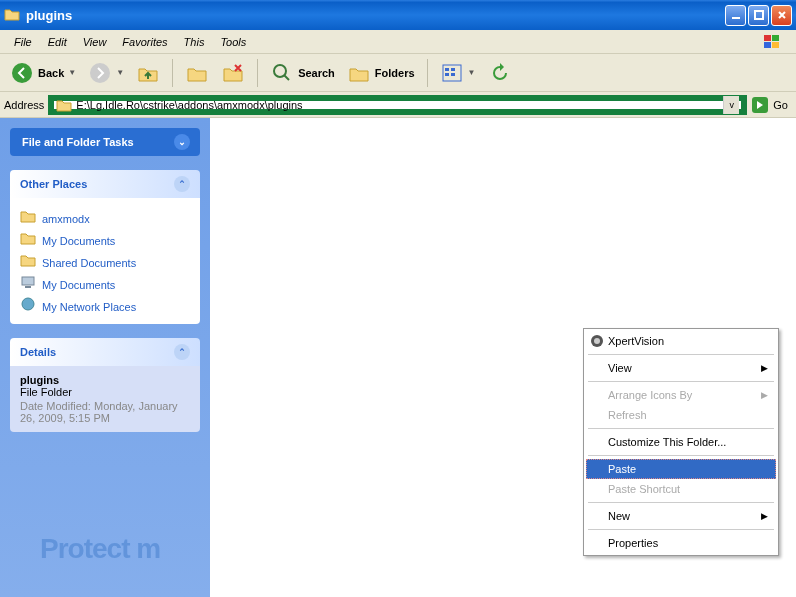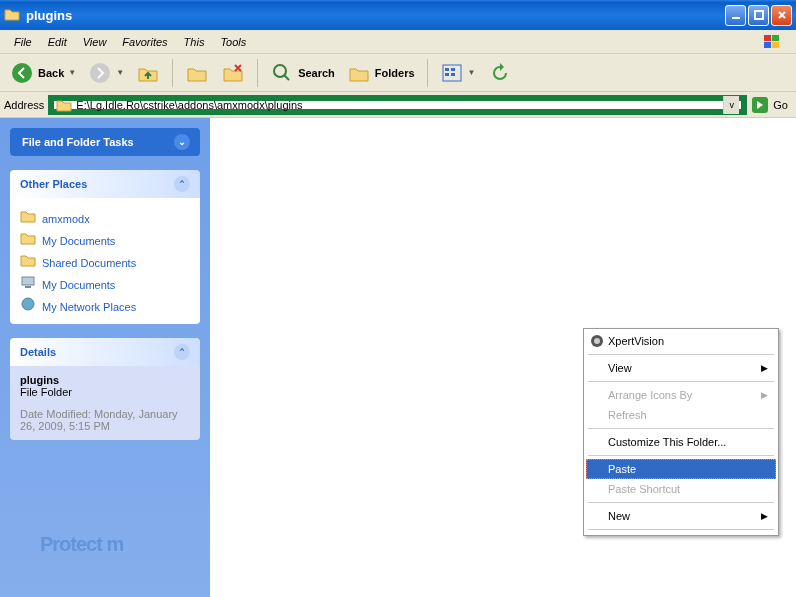--- a/index.html
+++ b/index.html
@@ -36,23 +36,23 @@
 .panel-head.dark { background: linear-gradient(to right, #2a6ed2, #2a6ed2); color: #fff; font-weight:bold;padding-left:12px; }
 .panel-head .chev { margin-left: auto; width:16px; height:16px; border-radius:50%; background:#bdd4f7; display:flex; align-items:center; justify-content:center; font-size:9px; color:#3a6fd0;}
 .panel-head.dark .chev { background:#4a8ae8; color:#fff;}
 .panel-body { background: #d6dff7; padding: 8px 10px; }
 .panel-body.white { background: #fff; }
 .oplink { display: flex; align-items: flex-end; gap: 6px; padding: 3px 0; color: #215dc6; cursor: default; }
 .oplink .icon { width: 16px; height: 16px; }
 .details-body { background: #d6dff7; padding: 8px 10px; color: #333; }
 .details-body .name { font-weight: bold; color: #000; }
 .details-body .type { color: #000; }
-.details-body .mod { color: #888; margin-top: 10px; }
-
-.watermark { position: absolute; left: 40px; top: 415px; font-size: 20px; font-weight: bold; font-family: Arial; color: #5a8fd8; opacity: .8; pointer-events:none; letter-spacing:-1px;}
+.details-body .mod { color: #888; margin-top: 2px; }
+
+.watermark { position: absolute; left: 40px; top: 415px; font-size: 28px; font-weight: bold; font-family: Arial; color: #5a8fd8; opacity: .8; pointer-events:none; letter-spacing:-1px;}
 
 .filearea { flex: 1; background: #fff; position: relative; }
 
 .context { position: absolute; left: 373px; top: 210px; width: 196px; background: #fff; border: 1px solid #999; box-shadow: 2px 2px 3px rgba(0,0,0,.3); padding: 2px; }
 .ctx-item { padding: 4px 24px 4px 22px; display: flex; align-items: center; position: relative; cursor: default; }
 .ctx-item.disabled { color: #aaa; }
 .ctx-item.sel { background: #316ac5; color: #fff; outline:1px dotted #d88; outline-offset:-1px;}
 .ctx-item .sub { position: absolute; right: 8px; font-size: 9px; }
 .ctx-item .shortcut { position: absolute; right: 20px; }
 .ctx-sep { height: 1px; background: #ccc; margin: 3px 2px; }
@@ -318,17 +318,20 @@
         </div>
       <div class="ctx-item disabled">
           <span>Paste Shortcut</span>
         </div>
       <div class="ctx-sep"></div>
       <div class="ctx-item">
           <span>New</span>
           <span class="sub">▶</span>
         </div>
       <div class="ctx-sep"></div>
+      <div class="ctx-item">
+          <span>Properties</span>
+        </div>
     </div>
   </div>
 
   <div class="watermark">Protect m</div>
 </div>
 
 </body></html>

